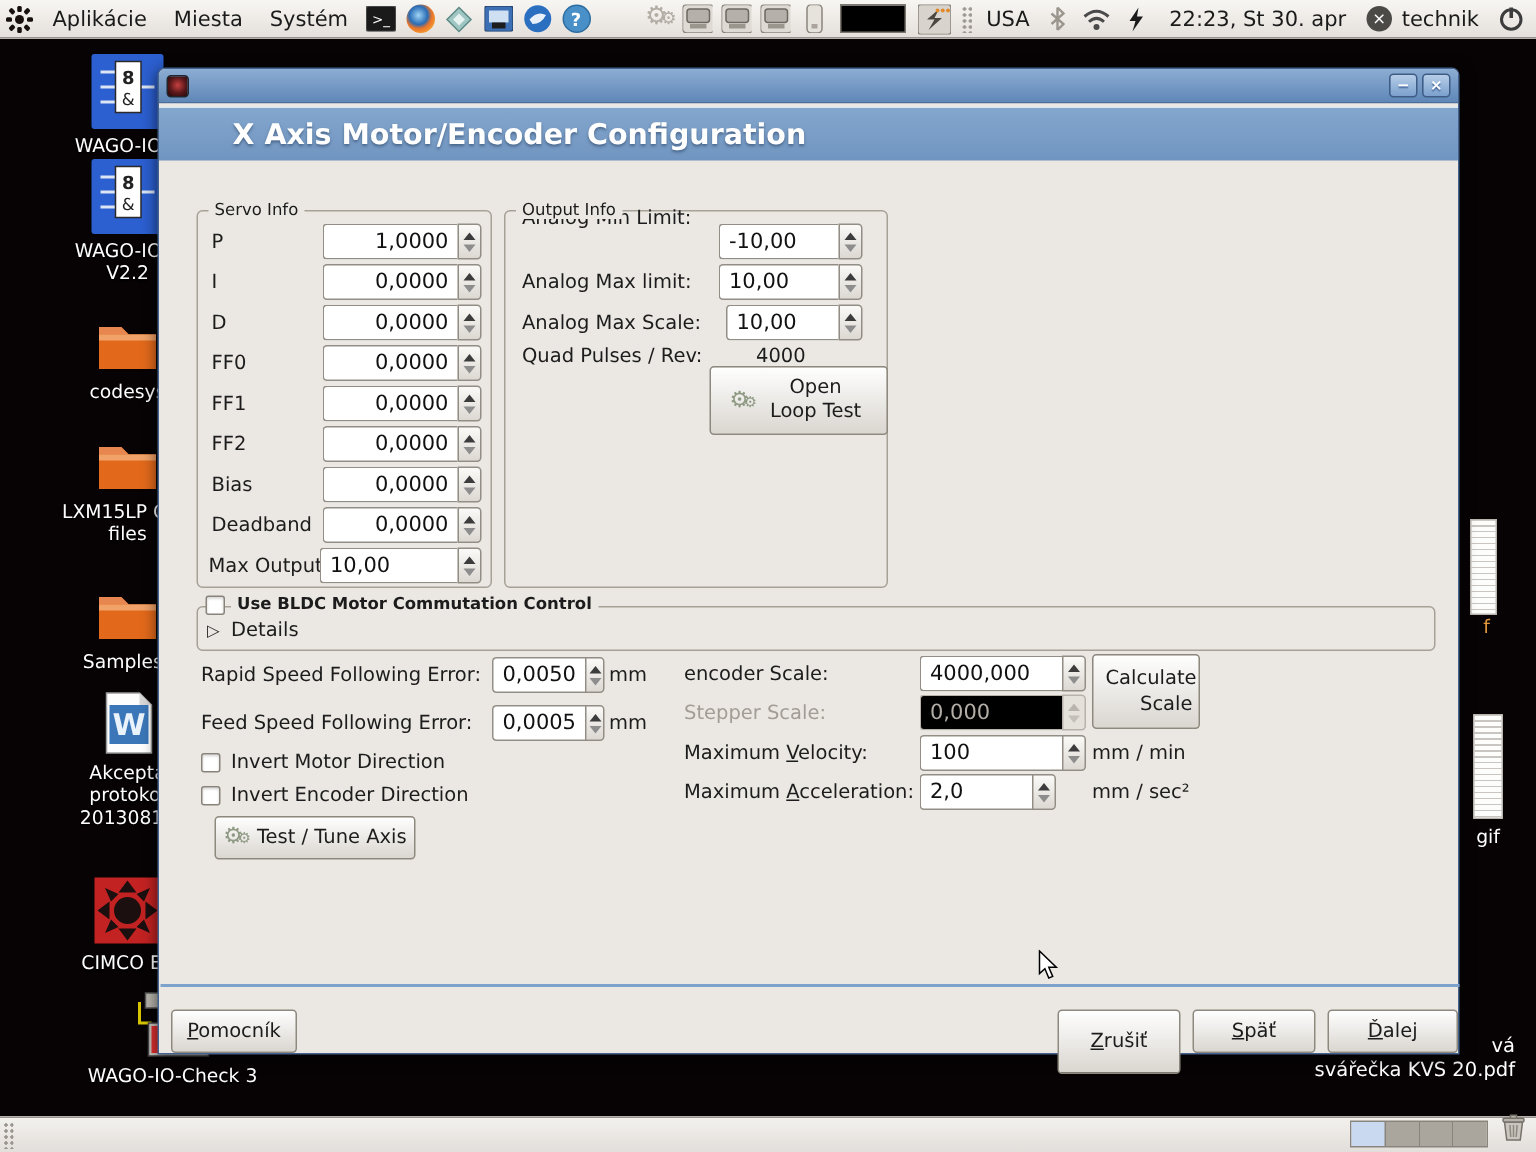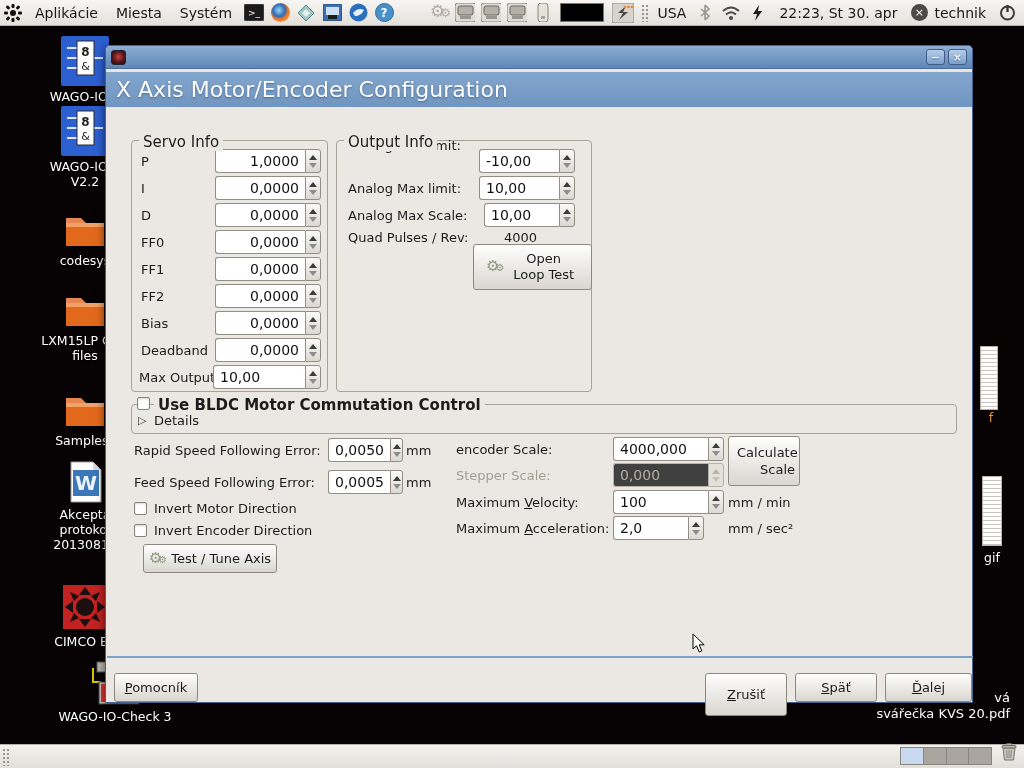--- a/index.html
+++ b/index.html
@@ -39,38 +39,38 @@
            background:radial-gradient(circle at 50% 45%, #c74040 0%, #59181a 55%, #26090a 100%); }
   .ttext { position:absolute; left:0; width:100%; text-align:center; color:#fff; font-weight:bold;
            font-size:12.5px; text-shadow:0 1px 1px rgba(20,40,70,.65); pointer-events:none; }
   .tbtns { margin-left:auto; display:flex; gap:3px; }
   .tbtn { width:19px; height:16px; border-radius:3px; border:1px solid #3e5c86; color:#fff;
           background:linear-gradient(#b7cde7,#7ba1cd); font-size:10px; font-weight:bold;
           display:flex; align-items:center; justify-content:center; text-shadow:0 1px 1px #46669a; }
   .header { position:absolute; left:0; top:25px; width:100%; height:36px;
             background:linear-gradient(#83a6cd,#7095c0); border-top:1px solid #dde7f2;
             display:flex; align-items:center; padding-left:10px; }
-  .header span { color:#fff; font-weight:normal; font-size:22px; text-shadow:0 1px 2px rgba(30,50,80,.5); }
+  .header span { color:#fff; font-weight:bold; font-size:19px; text-shadow:0 1px 2px rgba(30,50,80,.5);margin-left:39px; }
 
   .frame { position:absolute; border:1px solid #a7a198; border-radius:4px; }
-  .flabel { position:absolute; background:#ebe8e3; padding:0 4px; font-size:15px; color:#1c1c1c; z-index:2; }
+  .flabel { position:absolute; background:#ebe8e3; padding:0 4px; font-size:11px; color:#1c1c1c; z-index:2; }
   .lbl { position:absolute; font-size:13px; color:#1c1c1c; white-space:nowrap; }
   .lbl.dis { color:#a29d95; }
   .bold { font-weight:bold; }
 
   .sp { position:absolute; display:flex; height:24px; }
   .sp .box { background:#fff; border:1px solid #938e85; border-right:none; border-radius:3px 0 0 3px;
              display:flex; align-items:center; padding:0 6px; font-size:14px; color:#111; flex:1; }
   .sp.r .box { justify-content:flex-end; }
   .sp .btns { width:16px; background:linear-gradient(#fbfaf8,#dcd8d2); border:1px solid #938e85;
               border-radius:0 3px 3px 0; display:flex; flex-direction:column; align-items:center;
               justify-content:center; gap:3px; }
   .tu { width:0; height:0; border-left:4px solid transparent; border-right:4px solid transparent; border-bottom:5px solid #3c3c3c; }
   .td { width:0; height:0; border-left:4px solid transparent; border-right:4px solid transparent; border-top:5px solid #8d8d8d; }
-  .sp.dis .box { background:#404040; color:#b3aea5; border-color:#b7b2aa; }
+  .sp.dis .box { background:#000000; color:#b3aea5; border-color:#b7b2aa; }
   .sp.dis .btns { border-color:#b7b2aa; background:#e4e1db; }
   .sp.dis .tu { border-bottom-color:#b9b4ac; } .sp.dis .td { border-top-color:#c4bfb7; }
 
   .gbtn { position:absolute; background:linear-gradient(#fefefe,#dad6d0); border:1px solid #8e897f;
           border-radius:3px; display:flex; align-items:center; justify-content:center; text-align:center;
           font-size:13px; color:#1c1c1c; box-shadow:inset 0 1px 0 rgba(255,255,255,.7); line-height:16px; }
   .gears { color:#8f9a84; font-size:15px; line-height:12px; margin-right:4px; }
   .gears .g2 { font-size:10px; margin-left:-4px; }
   .cbx { position:absolute; width:13px; height:13px; background:#fff; border:1px solid #89847b;
          border-radius:2px; box-shadow:inset 0 1px 2px rgba(0,0,0,.18); }

